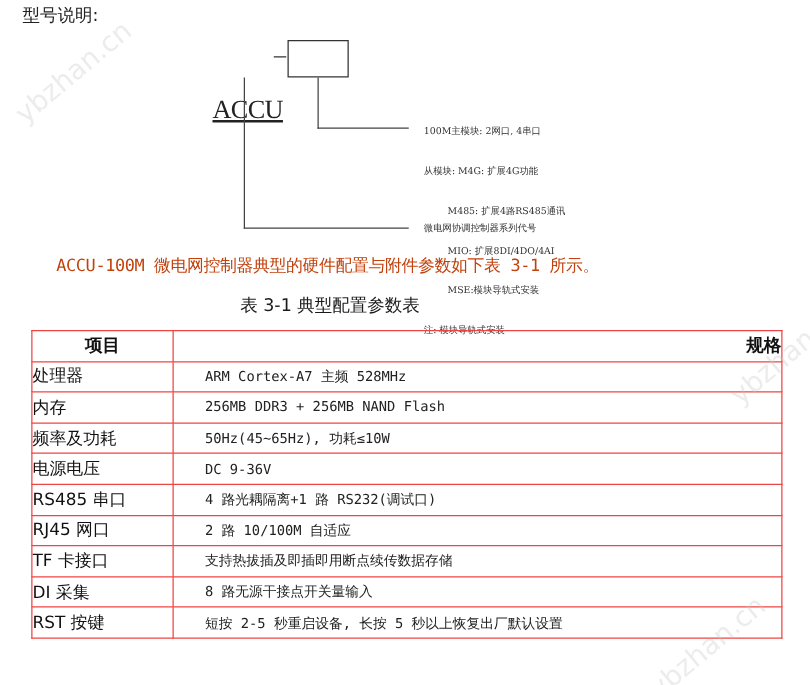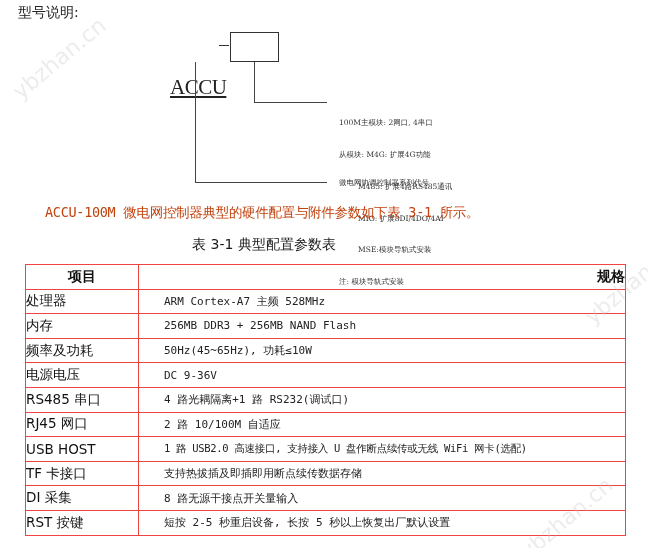--- a/index.html
+++ b/index.html
@@ -13,21 +13,21 @@
   .accu {
     left: 170px; top: 34px; font-family: "Liberation Serif", "DejaVu Serif", serif;
     font-size: 21px; color: #222; text-decoration: underline; text-underline-offset: 2px;
     letter-spacing: -0.5px;
     margin-top: 41px;
   }
   .dash { left: 219px; top: 45px; width: 10px; height: 1px; background: #333; }
   .model-box { left: 230px; top: 32px; width: 47px; height: 28px; border: 1.5px solid #333; }
   .line { background: #444; }
   .notes {
-    left: 339px; top: 97px; font-size: 7.5px; line-height: 10.6px; color: #333;
+    left: 339px; top: 79px; font-size: 7.5px; line-height: 10.6px; color: #333;
     font-family: "DejaVu Serif", serif; white-space: pre;
   }
   .series-label { left: 339px; top: 178px; font-size: 7.5px; color: #333; font-family: "DejaVu Serif", serif; }
   .intro {
     left: 45px; top: 204px; font-size: 13.5px; color: #c2410c;
     font-family: "DejaVu Sans Mono", monospace; letter-spacing: -0.3px;
   }
   .caption { left: 0; width: 528px; top: 236px; text-align: center; font-size: 14px; color: #1a1a1a; }
   table.spec {
     position: absolute; left: 25px; top: 264px; width: 601px;
@@ -105,24 +105,20 @@
   </tr>
   <tr>
     <td class="item">RS485 串口</td>
     <td class="spec-val">4 路光耦隔离+1 路 RS232(调试口)</td>
   </tr>
   <tr>
     <td class="item">RJ45 网口</td>
     <td class="spec-val">2 路 10/100M 自适应</td>
   </tr>
   <tr>
-    <td class="item">USB HOST</td>
-    <td class="spec-val" style="font-size:10.5px;letter-spacing:-0.3px;">1 路 USB2.0 高速接口, 支持接入 U 盘作断点续传或无线 WiFi 网卡(选配)</td>
-  </tr>
-  <tr>
     <td class="item">TF 卡接口</td>
     <td class="spec-val">支持热拔插及即插即用断点续传数据存储</td>
   </tr>
   <tr>
     <td class="item">DI 采集</td>
     <td class="spec-val">8 路无源干接点开关量输入</td>
   </tr>
   <tr>
     <td class="item">RST 按键</td>
     <td class="spec-val">短按 2-5 秒重启设备, 长按 5 秒以上恢复出厂默认设置</td>

